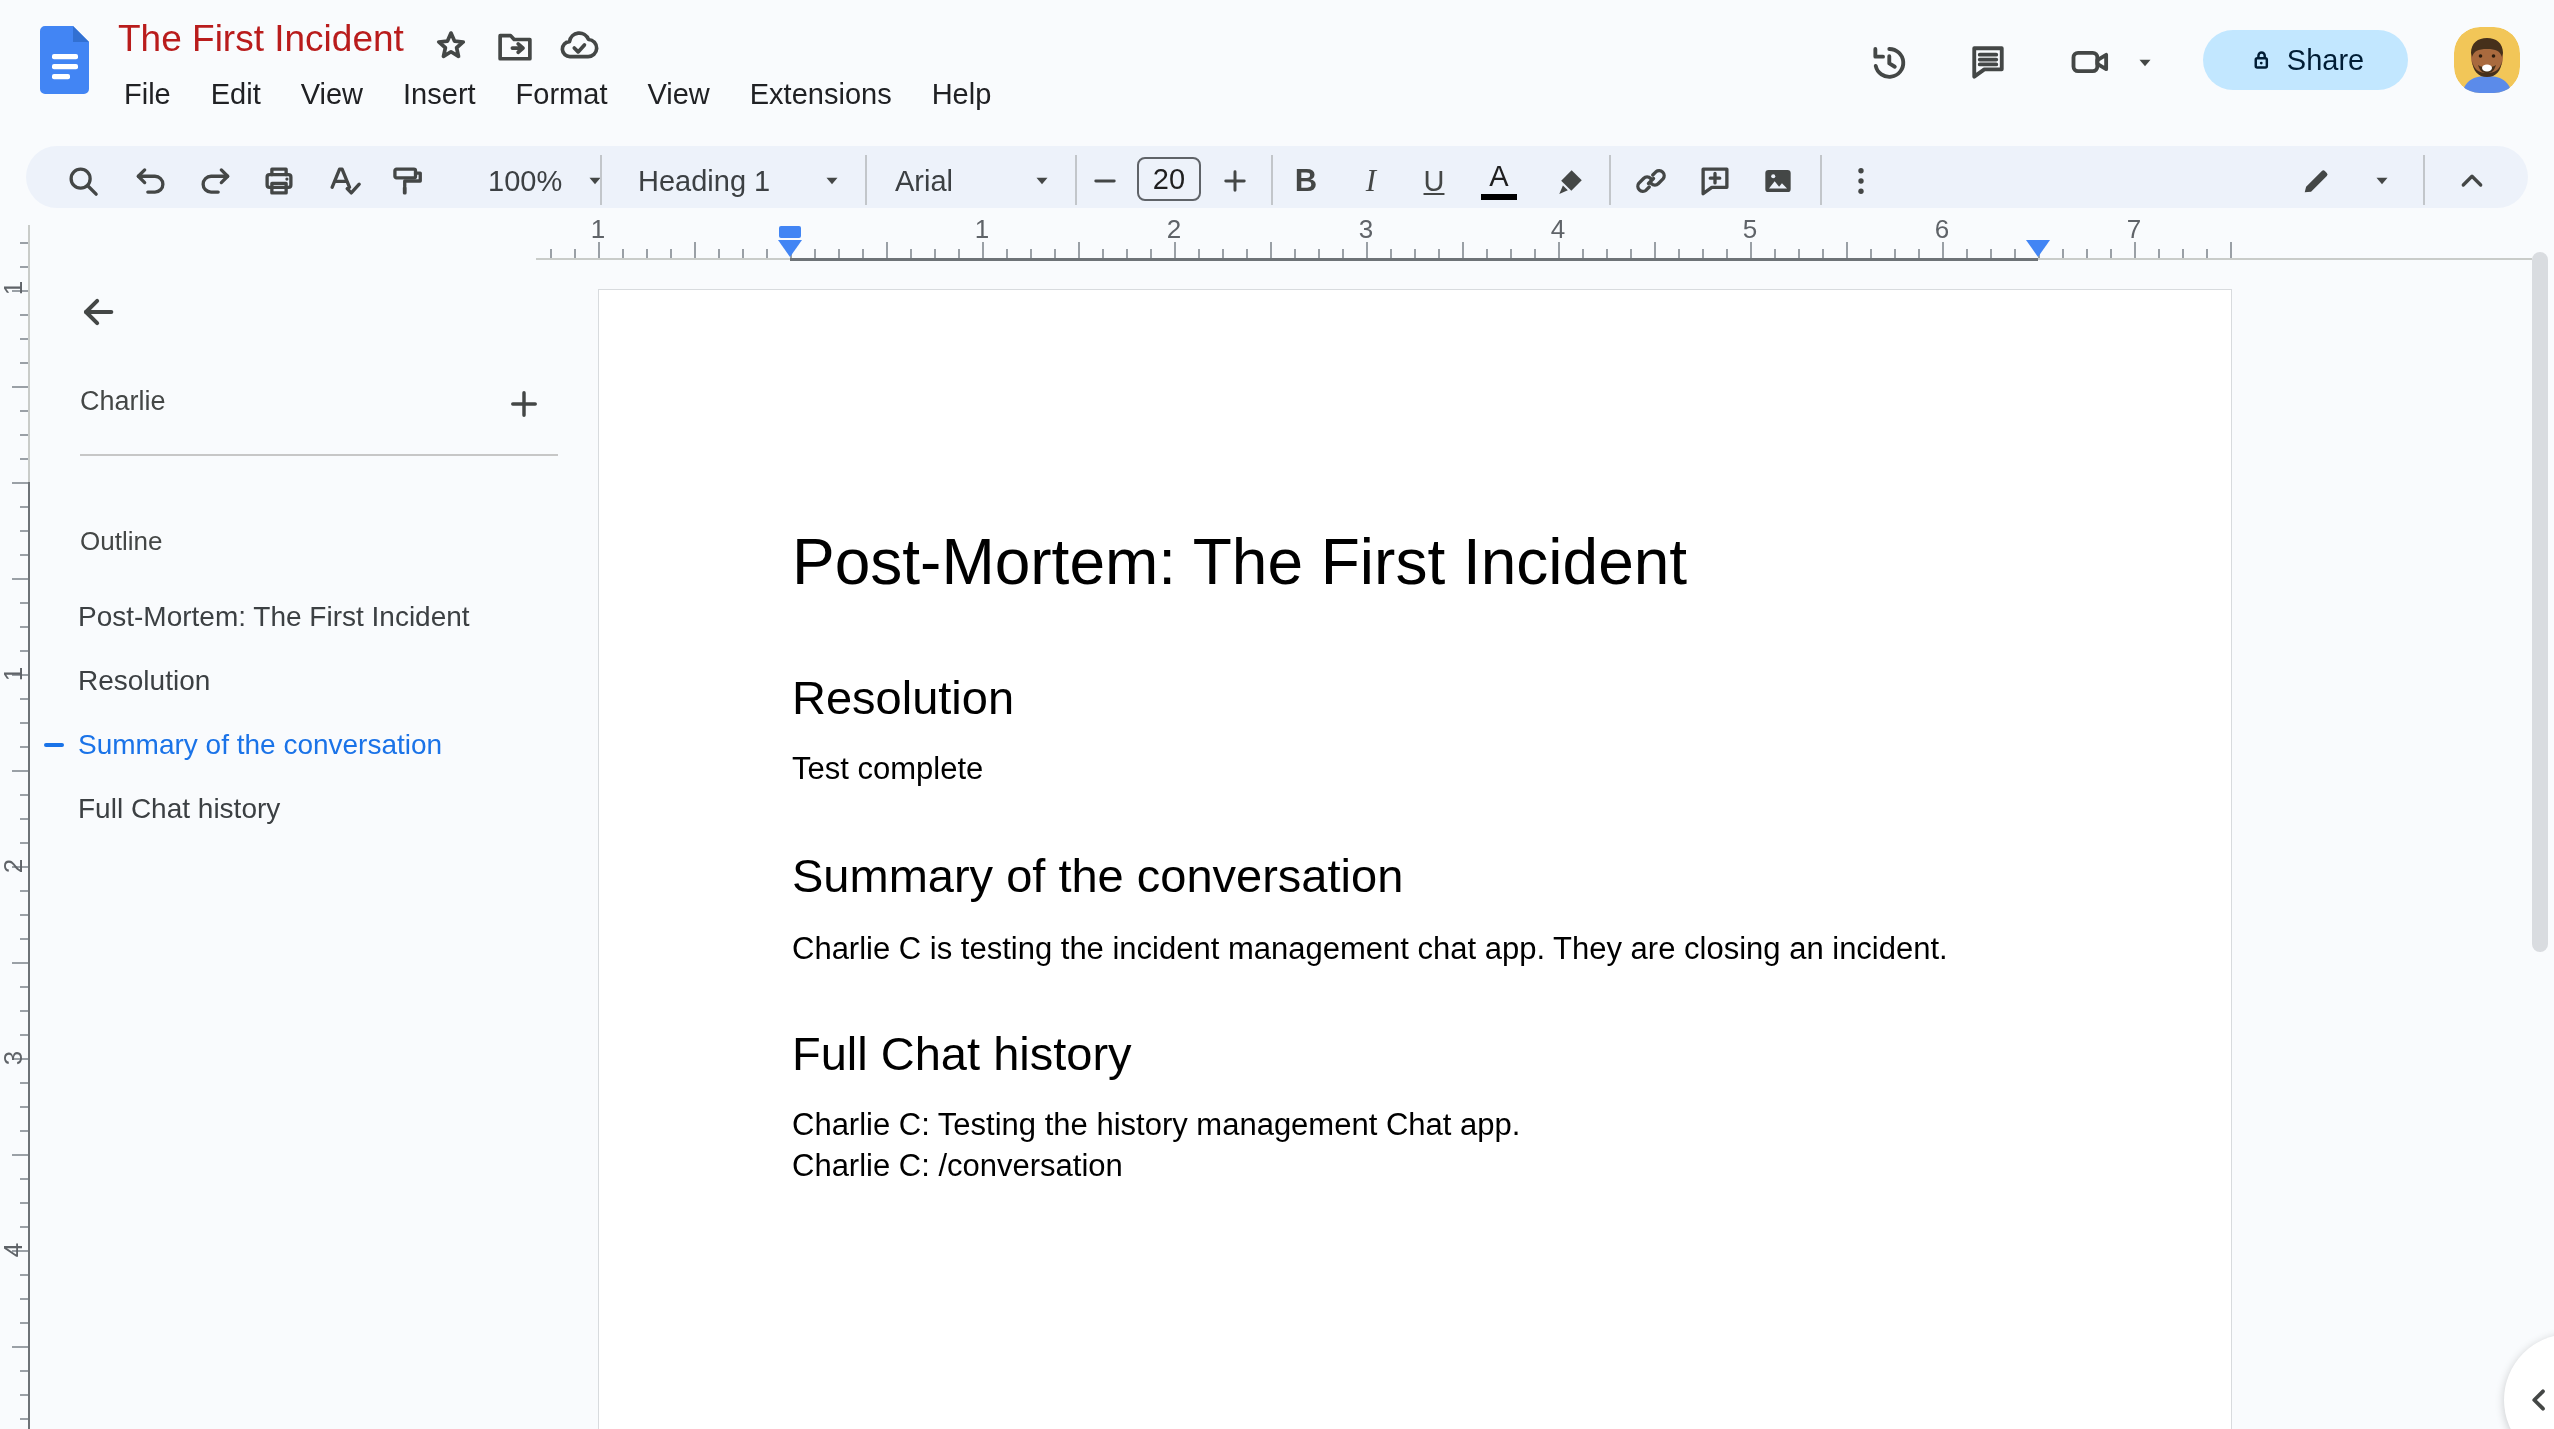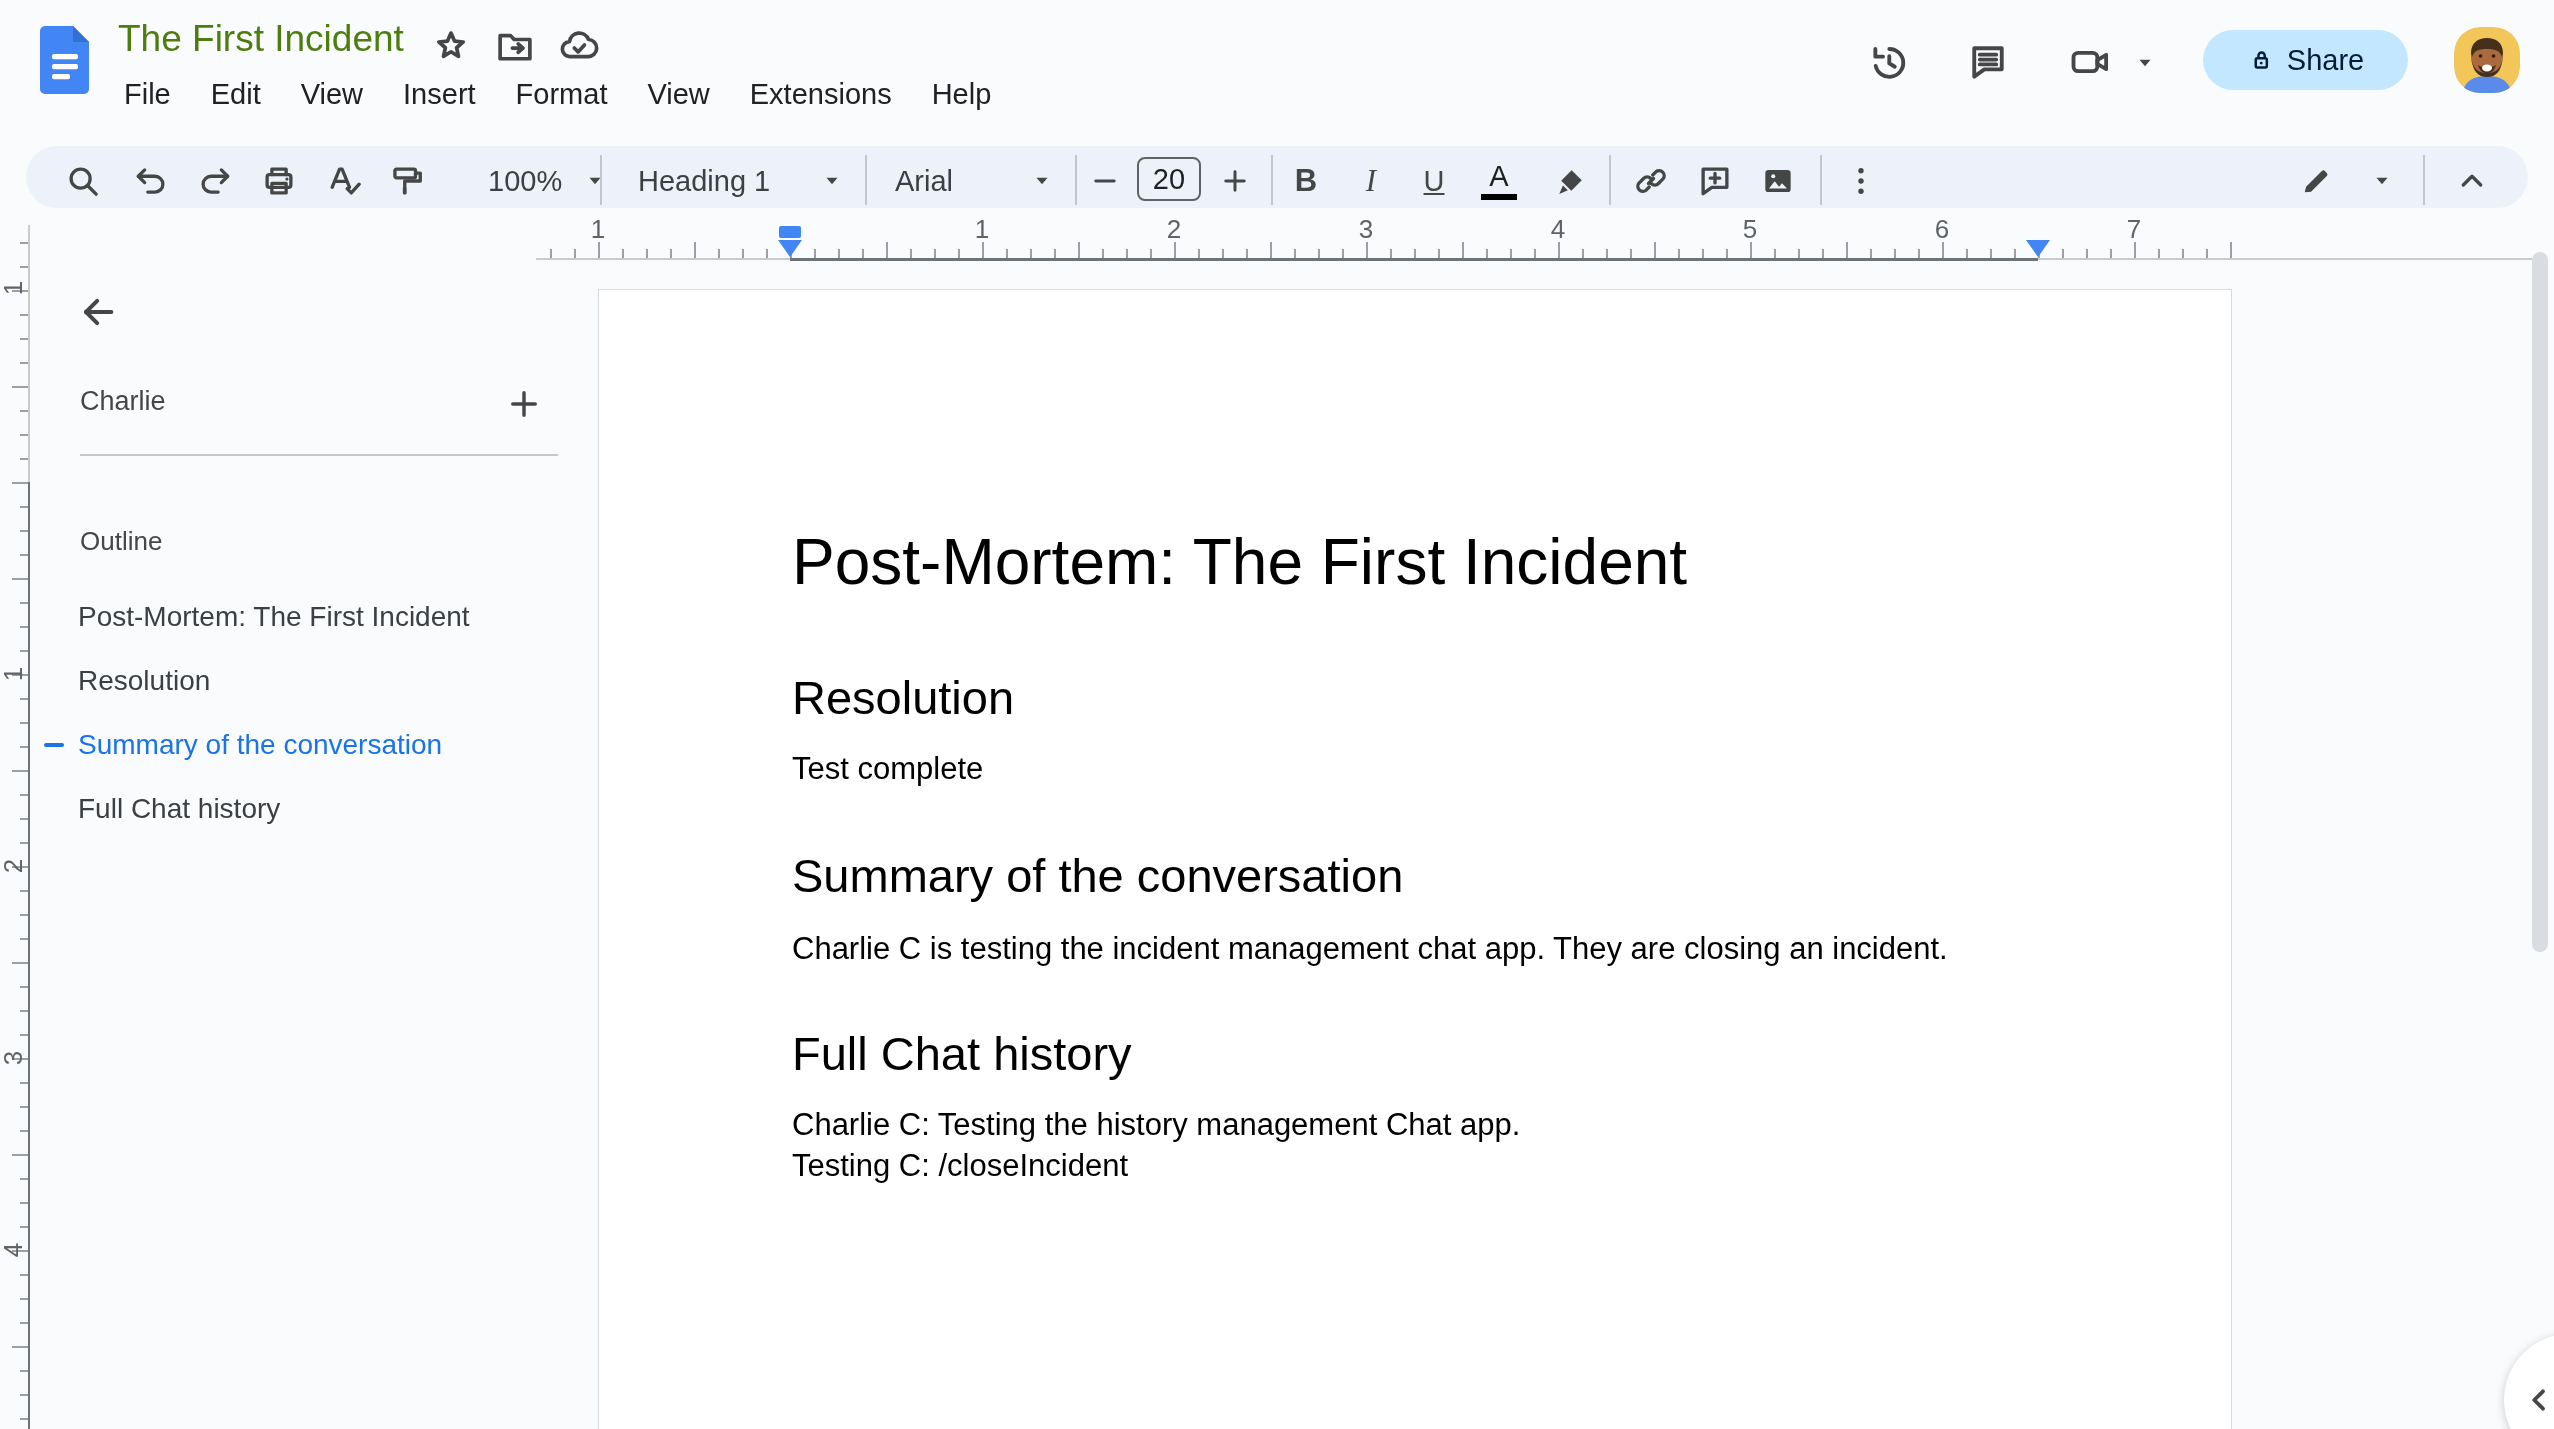--- a/index.html
+++ b/index.html
@@ -8,21 +8,21 @@
     background:#f9fbfd;font-family:"Liberation Sans",sans-serif;
     -webkit-font-smoothing:antialiased;
   }
   .abs{position:absolute;}
   svg{display:block;}
   .ic{stroke:#444746;fill:none;stroke-width:2.1;stroke-linecap:round;stroke-linejoin:round;}
   .icf{fill:#444746;stroke:none;}
 
   
   #topbar{left:0;top:0;width:2554px;height:145px;background:#f9fbfd;}
-  #doc-title{left:118px;top:18px;font-size:37px;color:#4d7c0f;white-space:nowrap;}
+  #doc-title{left:118px;top:18px;font-size:37px;color:#b91c1c;white-space:nowrap;}
   #menubar{left:104px;top:72px;display:flex;}
   .menu-item{font-size:29px;color:#202124;padding:6px 20px;border-radius:8px;white-space:nowrap;}
   .tb-right-ic{width:44px;height:44px;top:40px;}
   #share-btn{left:2203px;top:30px;width:205px;height:60px;border-radius:30px;background:#c2e7ff;
     display:flex;align-items:center;justify-content:center;gap:12px;}
   #share-label{font-size:29px;font-weight:500;color:#001d35;}
   #avatar{left:2454px;top:27px;}
 
   
   #toolbar{left:26px;top:146px;width:2502px;height:62px;border-radius:31px;background:#edf2fa;}
@@ -509,20 +509,20 @@
 
 <div id="page" class="abs"></div>
 
 <div class="doc-block doc-h1" style="top:522px;">Post-Mortem: The First Incident</div>
 <div class="doc-block doc-h2" style="top:668px;">Resolution</div>
 <div class="doc-block doc-p" style="top:748px;">Test complete</div>
 <div class="doc-block doc-h2" style="top:846px;">Summary of the conversation</div>
 <div class="doc-block doc-p" style="top:928px;">Charlie C is testing the incident management chat app. They are closing an incident.</div>
 <div class="doc-block doc-h2" style="top:1024px;">Full Chat history</div>
 <div class="doc-block doc-p" style="top:1104px;">Charlie C: Testing the history management Chat app.</div>
-<div class="doc-block doc-p" style="top:1145px;">Testing C: /closeIncident</div>
+<div class="doc-block doc-p" style="top:1145px;">Charlie C: /conversation</div>
 
 <div id="scroll-thumb" class="abs"></div>
 <div id="side-fab" class="abs">
   <svg width="38" height="38" viewBox="0 0 24 24">
       <path class="ic" style="stroke-width:2.4" d="M14.5 6.5L9 12l5.5 5.5"></path>
     </svg>
 </div>
 
 </body></html>

